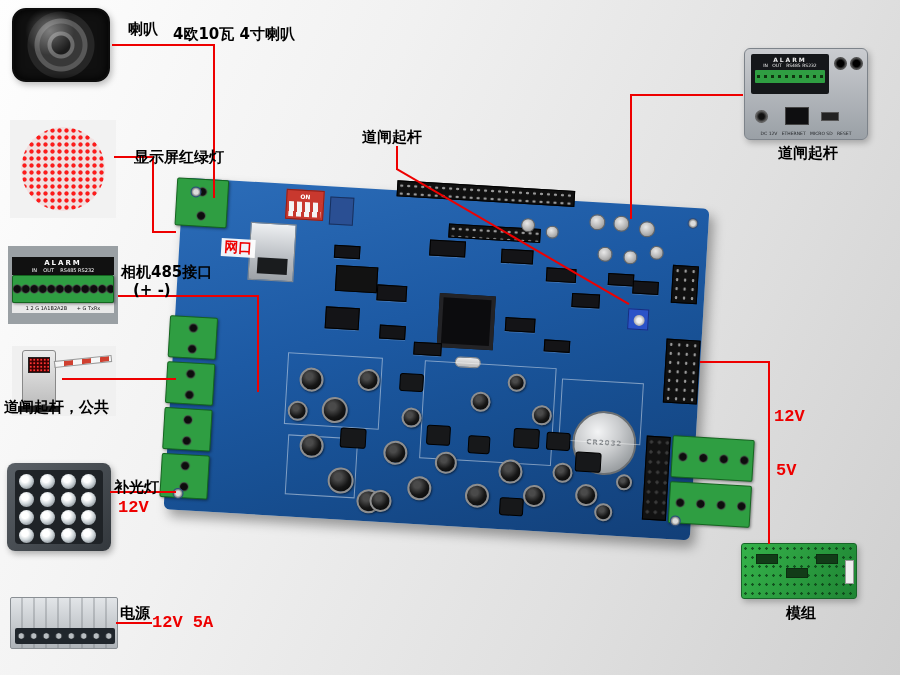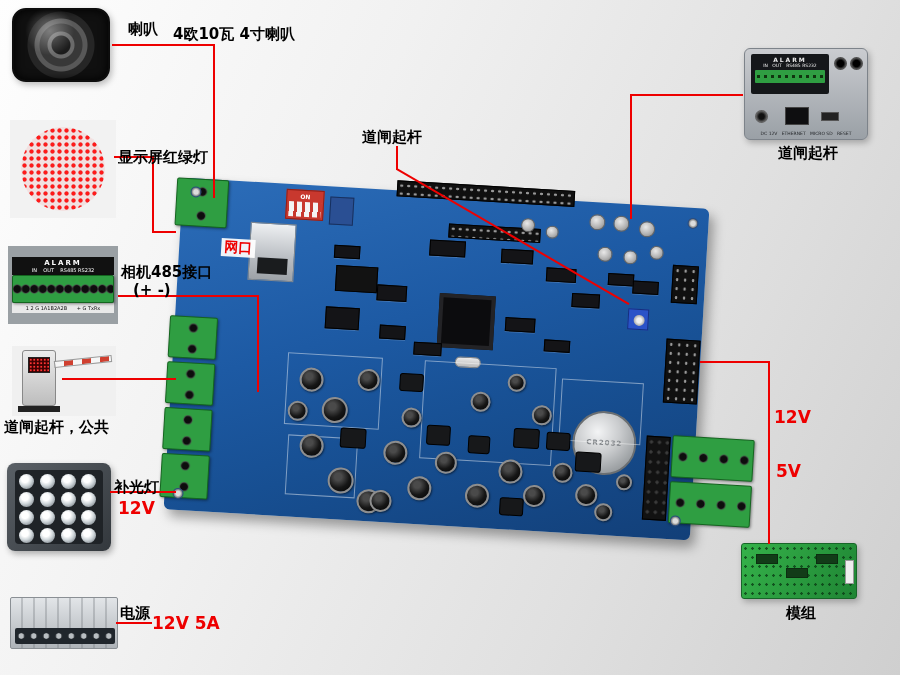--- a/index.html
+++ b/index.html
@@ -1,21 +1,21 @@
 <!DOCTYPE html>
 <html><head>
 <meta charset="utf-8">
 <style>
   *{margin:0;padding:0;box-sizing:border-box;}
   body{font-family:"DejaVu Sans","Liberation Sans",sans-serif;background:#fff;}
   #canvas{position:relative;width:900px;height:675px;overflow:hidden;
     background:linear-gradient(115deg,#fefefe 0%,#f1f1f1 35%,#e0e0e0 70%,#cfcfcf 100%);}
   .photo{position:absolute;display:flex;align-items:center;justify-content:center;}
   .lbl{position:absolute;color:#000;font-size:15px;font-weight:700;white-space:nowrap;z-index:60;}
-  .red{color:#ee0000;}
+  .red{color:#ee0000;font-family:Liberation Mono, monospace;}
   .f17{font-size:17px;}
   .ln{position:absolute;background:#ee0000;z-index:55;}
 
   
   .speaker{width:98px;height:74px;border-radius:14px;border:2px solid #0d0d0d;
     background:radial-gradient(circle at 38% 30%,rgba(255,255,255,.35),transparent 32%),
       radial-gradient(circle at 50% 50%,#1c1c1c 0 9px,#6a6a6a 10px 13px,#383838 14px 21px,#585858 22px 26px,#262626 27px 33px,#101010 34px);
     box-shadow:inset 0 0 10px #000,2px 3px 6px rgba(0,0,0,.25);}
   
   .ledmat{width:84px;height:84px;border-radius:50%;background-color:rgba(255,70,70,.10);
@@ -100,41 +100,41 @@
 
   <div class="photo" style="left:8px;top:4px;width:106px;height:82px;">
     <div class="speaker"></div>
   </div>
   <div class="lbl" style="left:128px;top:20px;">喇叭</div>
   <div class="lbl" style="left:173px;top:25px;">4欧10瓦 4寸喇叭</div>
 
   <div class="photo" style="left:10px;top:120px;width:106px;height:98px;background:#f2f2f2;">
     <div class="ledmat"></div>
   </div>
-  <div class="lbl" style="left:118px;top:148px;">显示屏红绿灯</div>
+  <div class="lbl" style="left:134px;top:148px;">显示屏红绿灯</div>
 
   <div class="photo" style="left:8px;top:246px;width:110px;height:78px;background:#9aa0a4;flex-direction:column;padding:2px;">
     <div class="alarm-top">
       <div class="alarm-title">ALARM</div>
       <div class="alarm-row">IN    OUT    RS485 RS232</div>
     </div>
     <div class="gtermH" style="position:relative;width:102px;height:28px;background-size:8.5px 100%;"></div>
     <div class="alarm-pins">1 2 G 1A1B2A2B      + G TxRx</div>
   </div>
   <div class="lbl" style="left:121px;top:263px;">相机485接口</div>
   <div class="lbl" style="left:133px;top:281px;">(+ -)</div>
 
   <div class="photo" style="left:12px;top:346px;width:104px;height:70px;background:#f0f0f0;">
     <div class="gate-cab">
       <div class="gate-screen"></div>
     </div>
     <div class="gate-arm"></div>
     <div class="gate-base"></div>
   </div>
-  <div class="lbl" style="left:4px;top:418px;">道闸起杆，公共</div>
+  <div class="lbl" style="left:4px;top:398px;">道闸起杆，公共</div>
 
   <div class="photo" style="left:4px;top:460px;width:110px;height:94px;">
     <div class="fl-body">
       <div class="fl-panel" id="fl-panel">
           <div class="led"></div>
           <div class="led"></div>
           <div class="led"></div>
           <div class="led"></div>
           <div class="led"></div>
           <div class="led"></div>

